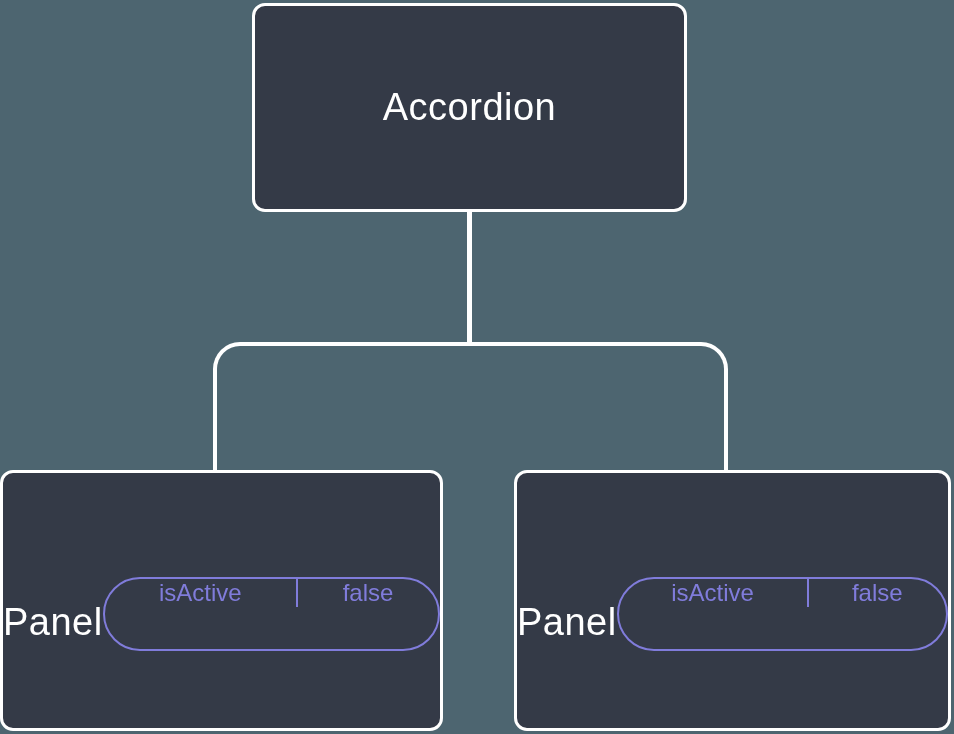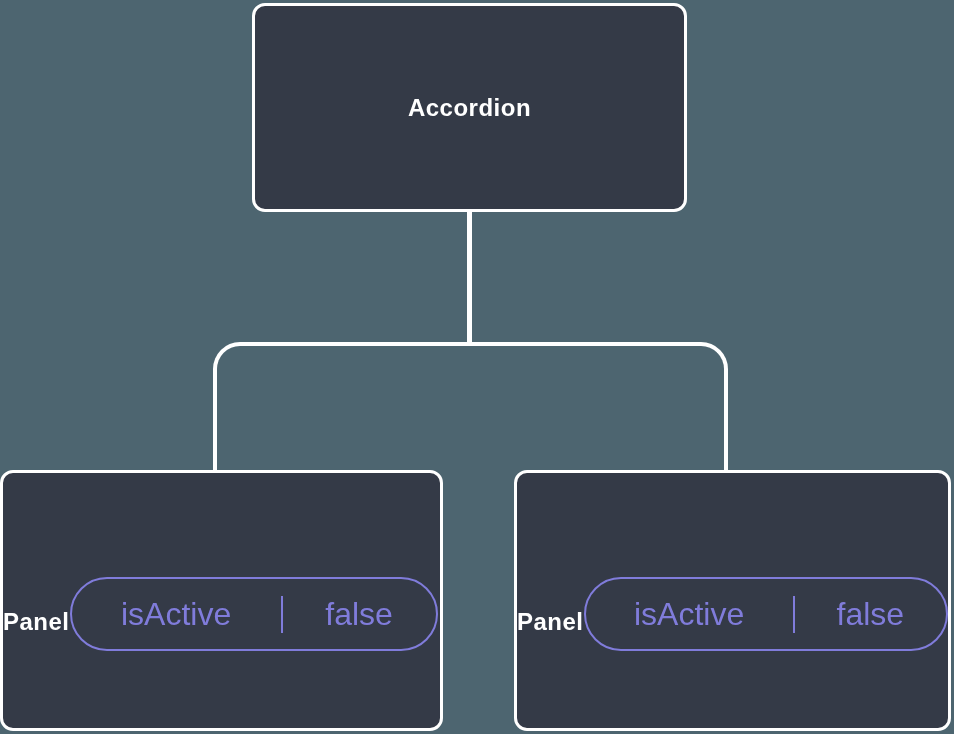--- a/index.html
+++ b/index.html
@@ -25,22 +25,22 @@
   }
 
   .node-root {
     left: 252px; top: 3px;
     width: 435px; height: 209px;
     display: flex; align-items: center; justify-content: center;
   }
 
   .node-title {
     color: var(--title-text, #FFFFFF);
-    font-size: 24px;
-    font-weight: 700;
+    font-size: 38px;
+    font-weight: 400;
     letter-spacing: 0.5px;
   }
 
   .node-panel {
     top: 470px;
     height: 261px;
     display: flex; align-items: center;
   }
   .node-panel .node-title { margin-top: 42px; line-height: 48px; }
 
@@ -65,23 +65,23 @@
     background: transparent;
   }
 
   
   .state-pill {
     margin-top: 27px;
     width: 368px; height: 74px;
     border: 2.5px solid var(--accent-purple, #807CDB);
     border-radius: 60px;
     display: flex;
-    align-items: center;
+    align-items: flex-start;
     color: var(--accent-purple, #807CDB);
-    font-size: 32px;
+    font-size: 24px;
     overflow: hidden;
   }
 
   .state-key {
     flex: 0 0 58%;
     display: flex; align-items: center; justify-content: center;
     border-right: 2.5px solid var(--accent-purple, #807CDB);
   }
 
   .state-value {

